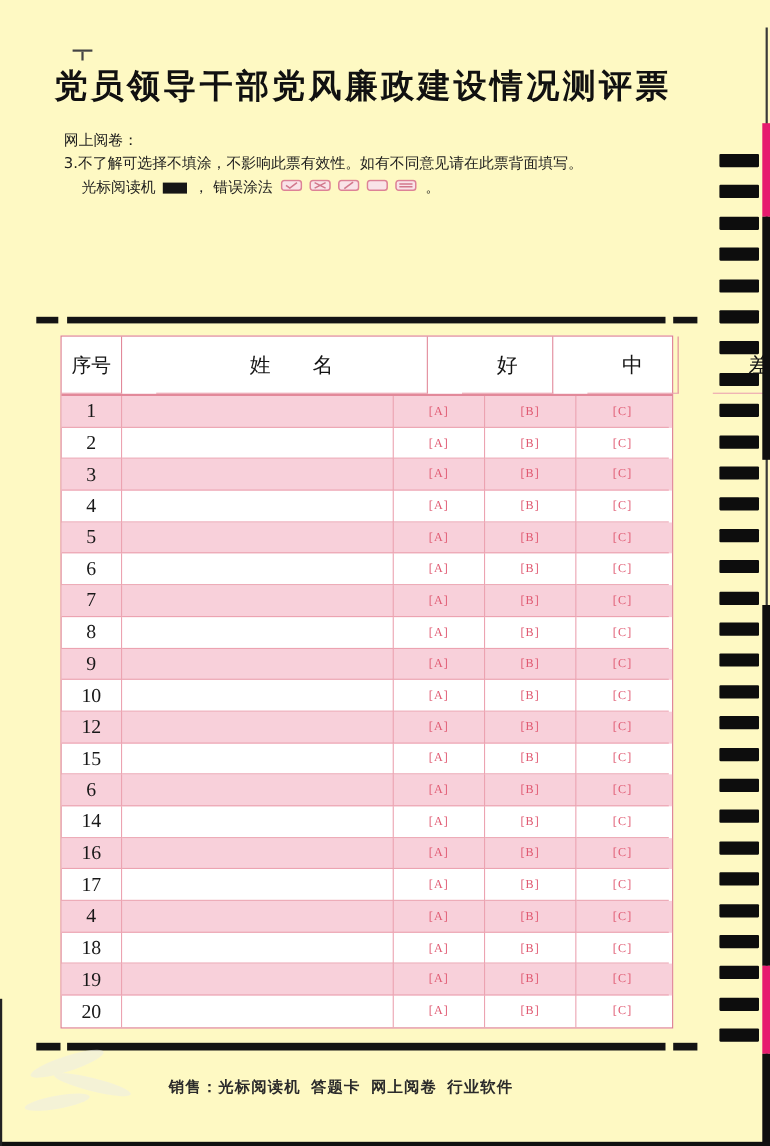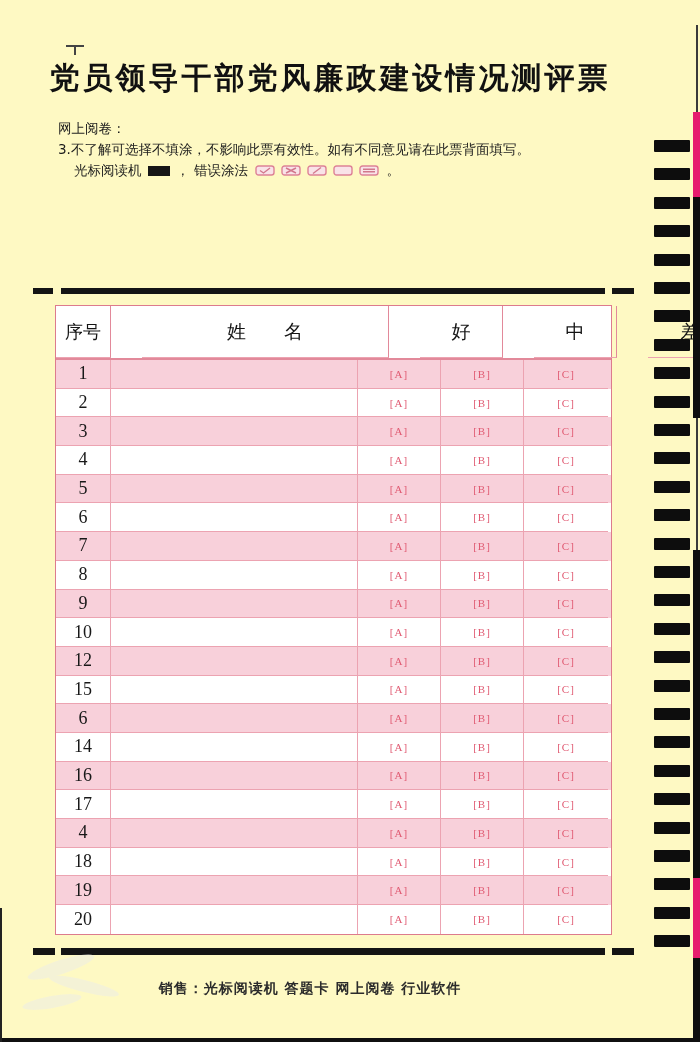--- a/index.html
+++ b/index.html
@@ -74,21 +74,21 @@
   }
   .trow .bb {
     display:flex; align-items:center; justify-content:center;
     font-size:11px; color:#e05a72; letter-spacing:1px;
     font-family:"Liberation Serif", serif;
   }
 
   
   .footer {
     position:absolute; left:0; top:980px; width:620px; text-align:center;
-    font-size:14px; font-weight:bold; color:#2b2b2b; letter-spacing:1px;
+    font-size:14px; font-weight:bold; color:#2b2b2b; letter-spacing:1px;font-family:Liberation Mono, monospace;
   }
 
   
   .timing { position:absolute; left:654px; top:140px; width:36px; height:812px; }
   .tmk { position:absolute; left:0; width:36px; height:12px; background:#0d0d0d; border-radius:1px; }
 
   
   .edge { position:absolute; }
   .edge-right-thin { left:696px; top:25px;  width:2px; height:1017px; background:#3a3a3a; }
   .edge-right-b1   { left:693px; top:197px; width:7px; height:221px; background:#0f0f0f; }

